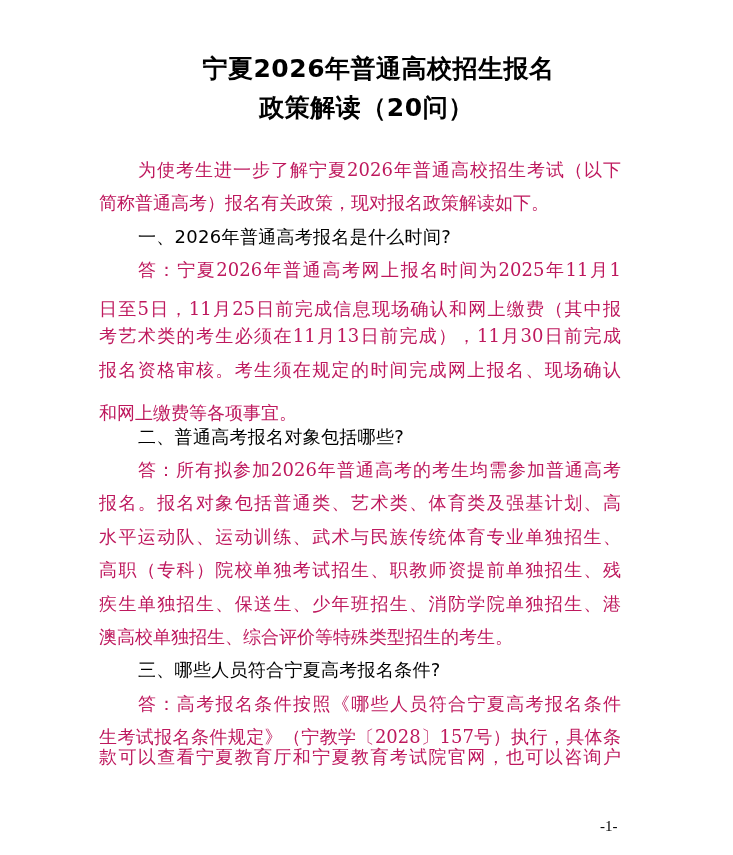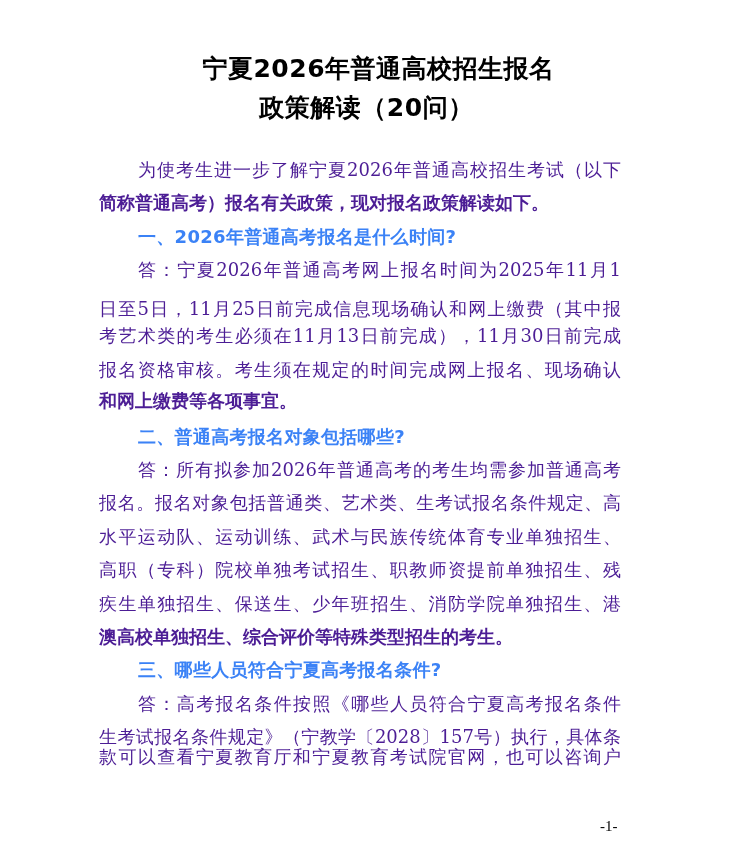--- a/index.html
+++ b/index.html
@@ -5,25 +5,25 @@
   html, body { margin: 0; padding: 0; background: #ffffff; }
   body { width: 733px; height: 855px; position: relative; overflow: hidden;
          font-family: "DejaVu Serif", "Liberation Serif", serif; color: #111; }
   .title { position: absolute; left: 0; width: 733px; text-align: center;
            font-family: "DejaVu Sans", "Liberation Sans", sans-serif; font-weight: bold;
            font-size: 25px; letter-spacing: 0.5px; color: #000; }
   .t1 { top: 52px; margin-left: 12px; }
   .t2 { top: 91px; }
   .line { position: absolute; left: 99px; width: 522px; height: 26px;
           font-size: 18px; line-height: 26px; white-space: nowrap;
-          text-align: justify; text-align-last: justify; color: #4c1d95; }
+          text-align: justify; text-align-last: justify; color: #be185d; }
   .line.indent { left: 138px; width: 483px; }
-  .line.last { text-align-last: left; font-weight: bold; }
-  .line.heading { font-family: "DejaVu Sans", "Liberation Sans", sans-serif; font-weight: bold;
-                  color: #3b82f6; text-align-last: left; letter-spacing: 0.3px; }
+  .line.last { text-align-last: left; }
+  .line.heading { font-family: "DejaVu Sans", "Liberation Sans", sans-serif; font-weight: normal;
+                  color: #000000; text-align-last: left; letter-spacing: 0.3px; }
   .pageno { position: absolute; left: 600px; top: 818px; font-size: 15px;
             font-family: "Liberation Serif", serif; color: #000; }
 </style>
 </head>
 <body>
 
 <div>
   <div class="title t1">宁夏2026年普通高校招生报名</div>
   <div class="title t2">政策解读（20问）</div>
 
@@ -31,27 +31,27 @@
     <div class="line indent" style="top:157px">为使考生进一步了解宁夏2026年普通高校招生考试（以下</div>
     <div class="line last" style="top:190px">简称普通高考）报名有关政策，现对报名政策解读如下。</div>
   </div>
 
   <div>
     <div class="line indent heading" style="top:224px">一、2026年普通高考报名是什么时间?</div>
     <div class="line indent" style="top:257px">答：宁夏2026年普通高考网上报名时间为2025年11月1</div>
     <div class="line" style="top:296px">日至5日，11月25日前完成信息现场确认和网上缴费（其中报</div>
     <div class="line" style="top:323px">考艺术类的考生必须在11月13日前完成），11月30日前完成</div>
     <div class="line" style="top:357px">报名资格审核。考生须在规定的时间完成网上报名、现场确认</div>
-    <div class="line last" style="top:388px">和网上缴费等各项事宜。</div>
+    <div class="line last" style="top:400px">和网上缴费等各项事宜。</div>
   </div>
 
   <div>
     <div class="line indent heading" style="top:424px">二、普通高考报名对象包括哪些?</div>
     <div class="line indent" style="top:457px">答：所有拟参加2026年普通高考的考生均需参加普通高考</div>
-    <div class="line" style="top:490px">报名。报名对象包括普通类、艺术类、生考试报名条件规定、高</div>
+    <div class="line" style="top:490px">报名。报名对象包括普通类、艺术类、体育类及强基计划、高</div>
     <div class="line" style="top:524px">水平运动队、运动训练、武术与民族传统体育专业单独招生、</div>
     <div class="line" style="top:557px">高职（专科）院校单独考试招生、职教师资提前单独招生、残</div>
     <div class="line" style="top:591px">疾生单独招生、保送生、少年班招生、消防学院单独招生、港</div>
     <div class="line last" style="top:624px">澳高校单独招生、综合评价等特殊类型招生的考生。</div>
   </div>
 
   <div>
     <div class="line indent heading" style="top:657px">三、哪些人员符合宁夏高考报名条件?</div>
     <div class="line indent" style="top:691px">答：高考报名条件按照《哪些人员符合宁夏高考报名条件</div>
     <div class="line" style="top:724px">生考试报名条件规定》（宁教学〔2028〕157号）执行，具体条</div>

